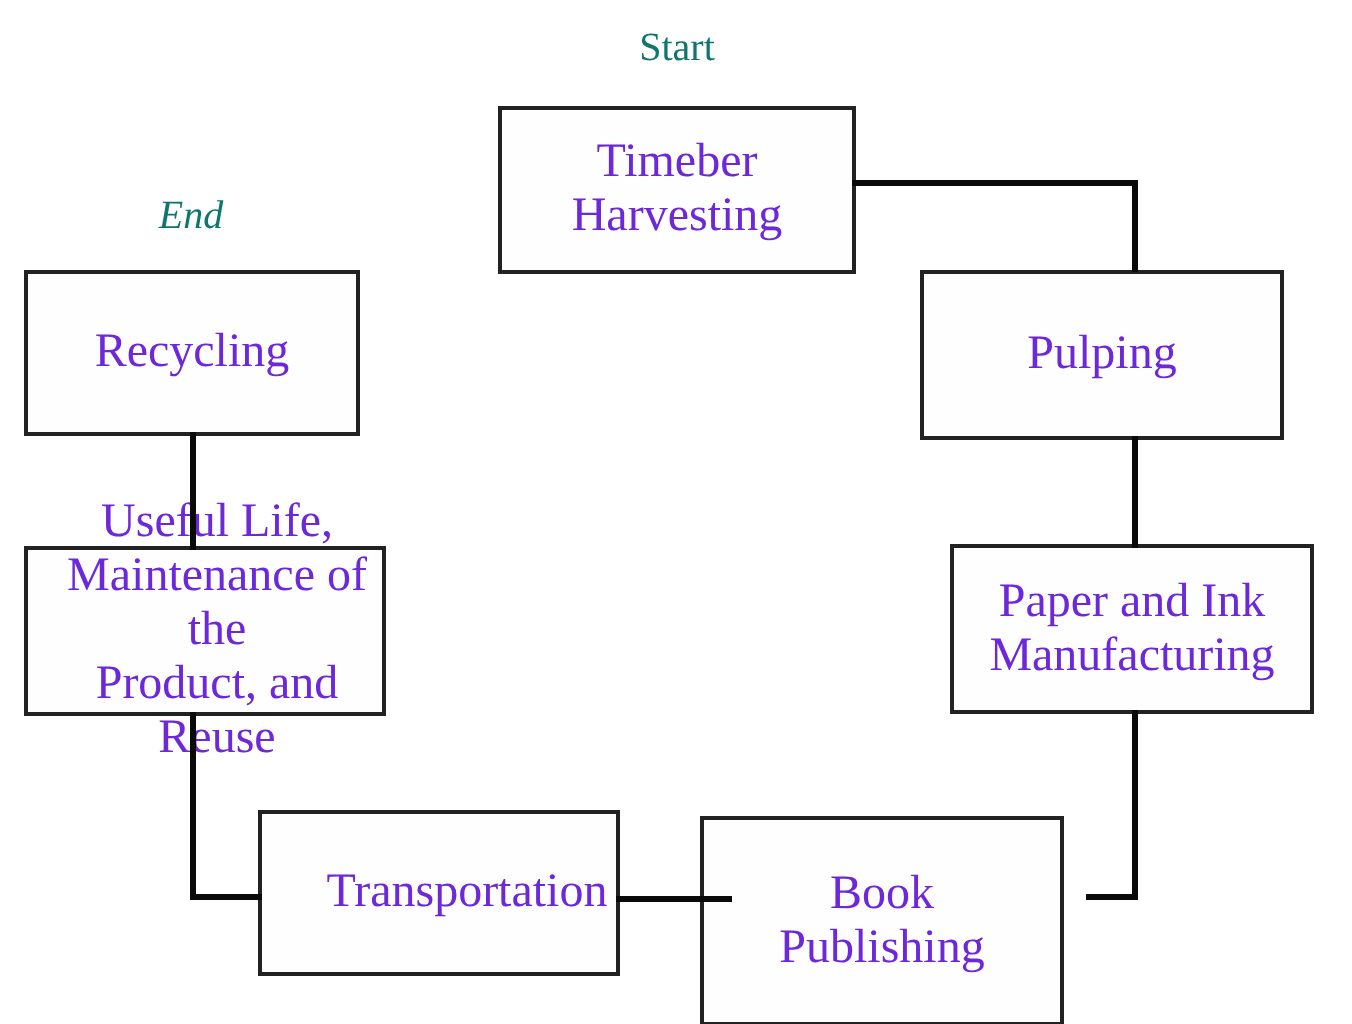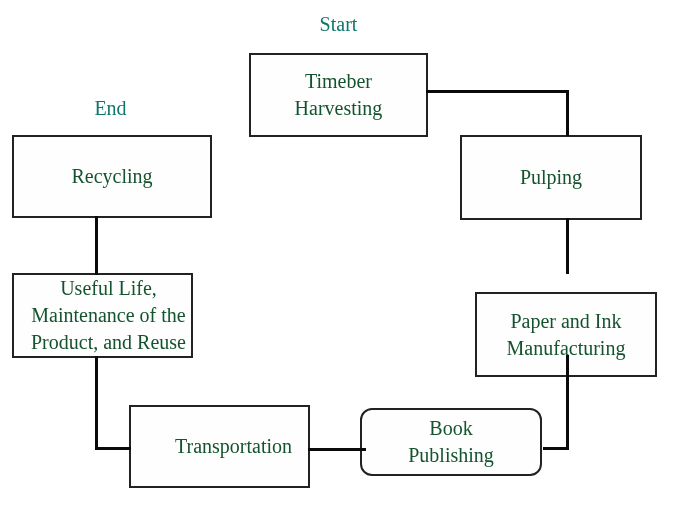--- a/index.html
+++ b/index.html
@@ -21,46 +21,46 @@
     box-sizing: border-box;
     border: 2px solid #222222;
     background: #fefefe;
     display: flex;
     align-items: center;
     justify-content: center;
     text-align: center;
   }
   .node-label {
     white-space: pre-line;
-    font-size: 20px;
+    font-size: 24px;
     line-height: 27px;
-    color: #14532d;
+    color: #6d28d9;
   }
   .flow-label {
     position: absolute;
     text-align: center;
     font-size: 20px;
     line-height: 22px;
     color: #0f766e;
   }
   .conn {
     position: absolute;
     background: #0a0a0a;
   }
   
   .n-timber     { left: 249px; top: 53px;  width: 179px; height: 84px; }
   .n-pulping    { left: 460px; top: 135px; width: 182px; height: 85px; }
-  .n-paper      { left: 475px; top: 272px; width: 182px; height: 85px; margin-top: 20px; }
-  .n-book       { left: 360px; top: 408px; width: 182px; height: 68px; border-radius: 12px; }
+  .n-paper      { left: 475px; top: 272px; width: 182px; height: 85px; }
+  .n-book       { left: 350px; top: 408px; width: 182px; height: 105px; }
   .n-transport  { left: 129px; top: 405px; width: 181px; height: 83px; padding-left: 28px; }
   .n-useful     { left: 12px;  top: 273px; width: 181px; height: 85px; padding-left: 12px; }
-  .n-recycling  { left: 12px;  top: 135px; width: 200px; height: 83px; }
+  .n-recycling  { left: 12px;  top: 135px; width: 168px; height: 83px; }
   
   .l-start { left: 249px; top: 13px; width: 179px; }
-  .l-end   { left: 20px;  top: 97px; width: 181px; }
+  .l-end   { left: 5px;  top: 97px; width: 181px; font-style: italic; }
   
   .c-timber-pulping-h   { left: 426px; top: 90px;  width: 143px; height: 3px; }
   .c-timber-pulping-v   { left: 566px; top: 90px;  width: 3px;   height: 46px; }
   .c-pulping-paper      { left: 566px; top: 218px; width: 3px;   height: 56px; }
   .c-paper-book-v       { left: 566px; top: 355px; width: 3px;   height: 95px; }
   .c-paper-book-h       { left: 543px; top: 447px; width: 26px;  height: 3px; }
   .c-book-transport     { left: 308px; top: 448px; width: 58px;  height: 3px; }
   .c-transport-useful-h { left: 95px;  top: 447px; width: 36px;  height: 3px; }
   .c-transport-useful-v { left: 95px;  top: 356px; width: 3px;   height: 94px; }
   .c-useful-recycling   { left: 95px;  top: 216px; width: 3px;   height: 59px; }

